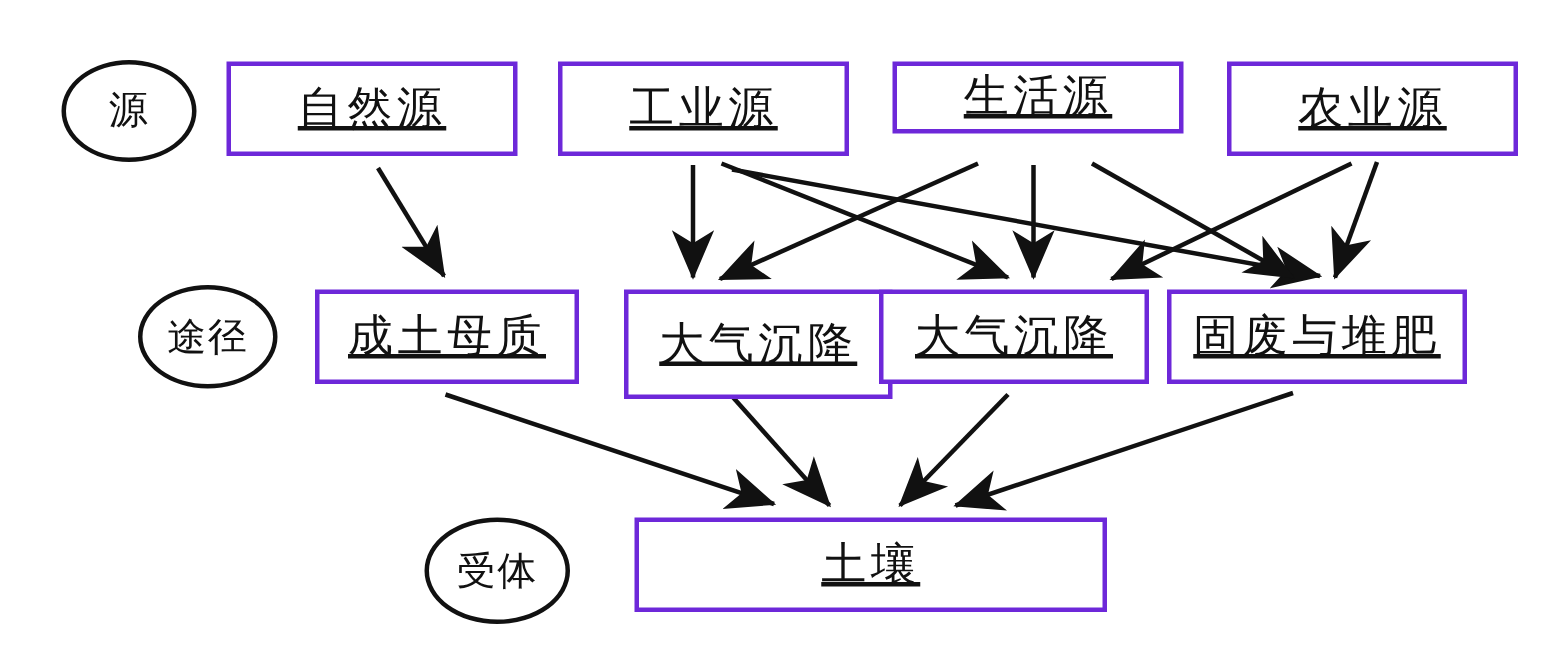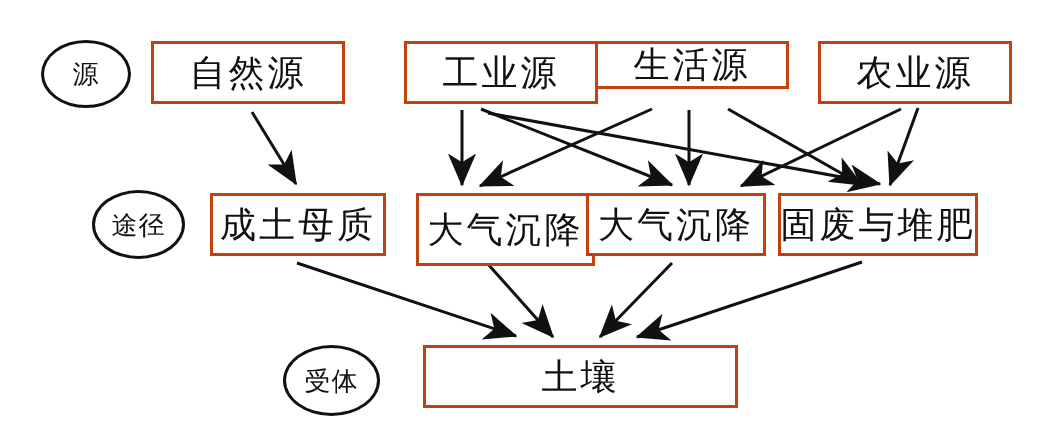--- a/index.html
+++ b/index.html
@@ -17,23 +17,24 @@
   .node{
     position:absolute;
     box-sizing:border-box;
     display:flex;align-items:center;justify-content:center;
     background:#ffffff;
     color:#111111;
     white-space:nowrap;
     z-index:3;
   }
   .boxnode{
-    border:3px solid #c2410c;
-    font-size:36px;
+    border:3px solid #6d28d9;
+    font-size:30px;
     letter-spacing:3px;
+    text-decoration:underline;
   }
   .circlenode{
     border:3px solid #111111;
     border-radius:50%;
     font-size:26px;
     letter-spacing:1px;
   }
   .lbl{display:block;line-height:1;}
 </style>
 </head>
@@ -70,21 +71,21 @@
   <div class="node circlenode" style="left: 92px; top: 190px; width: 93px; height: 69px;">
     <span class="lbl">途径</span>
   </div>
   <div class="node circlenode" style="left: 283px; top: 345px; width: 97px; height: 71px;">
     <span class="lbl">受体</span>
   </div>
 
   <div class="node boxnode" style="left: 151px; top: 41px; width: 194px; height: 63px;">
     <span class="lbl">自然源</span>
   </div>
-  <div class="node boxnode" style="left: 372px; top: 41px; width: 194px; height: 63px; margin-left: 32px;">
+  <div class="node boxnode" style="left: 372px; top: 41px; width: 194px; height: 63px;">
     <span class="lbl">工业源</span>
   </div>
   <div class="node boxnode" style="left: 595px; top: 41px; width: 194px; height: 48px;">
     <span class="lbl">生活源</span>
   </div>
   <div class="node boxnode" style="left: 818px; top: 41px; width: 194px; height: 63px;">
     <span class="lbl">农业源</span>
   </div>
 
   <div class="node boxnode" style="left: 210px; top: 193px; width: 176px; height: 63px;">

